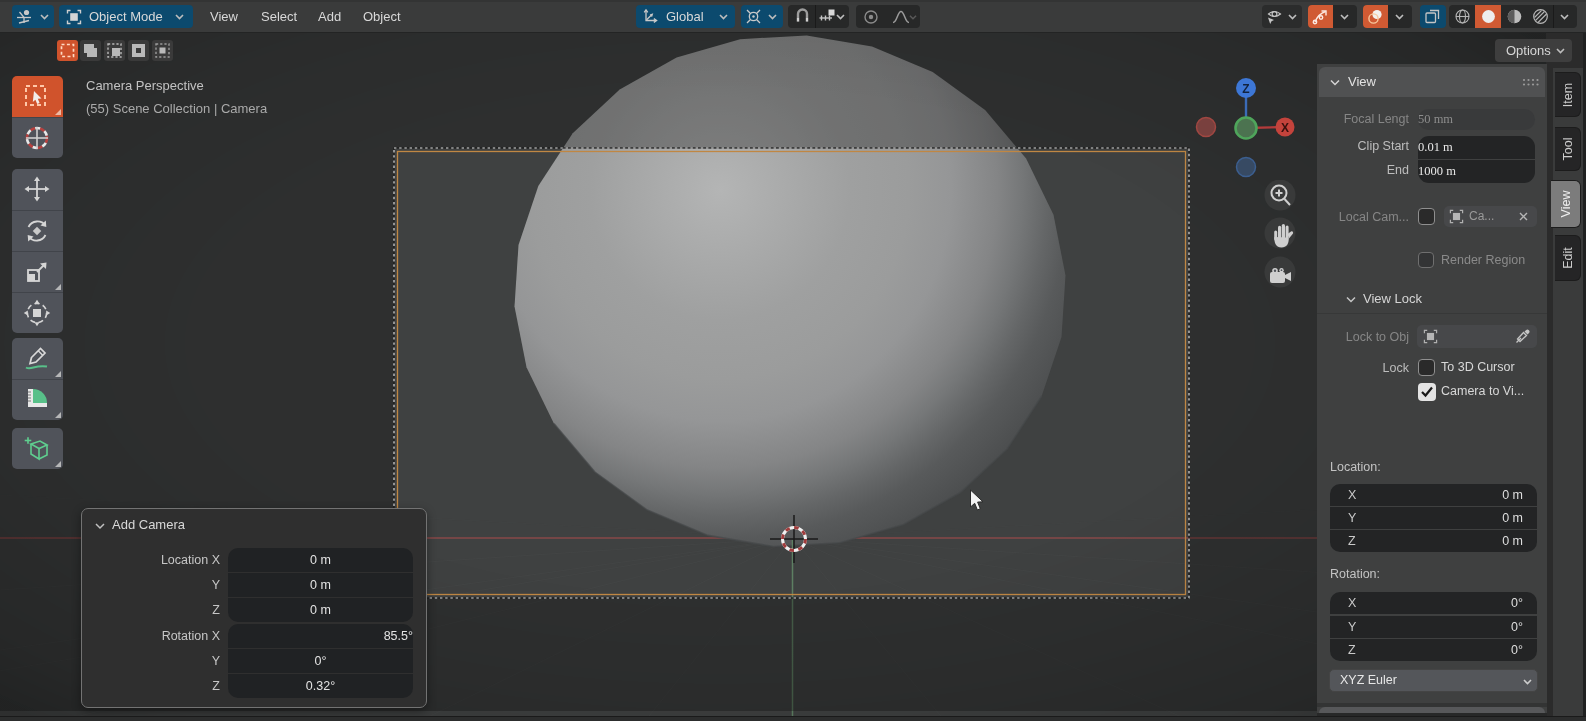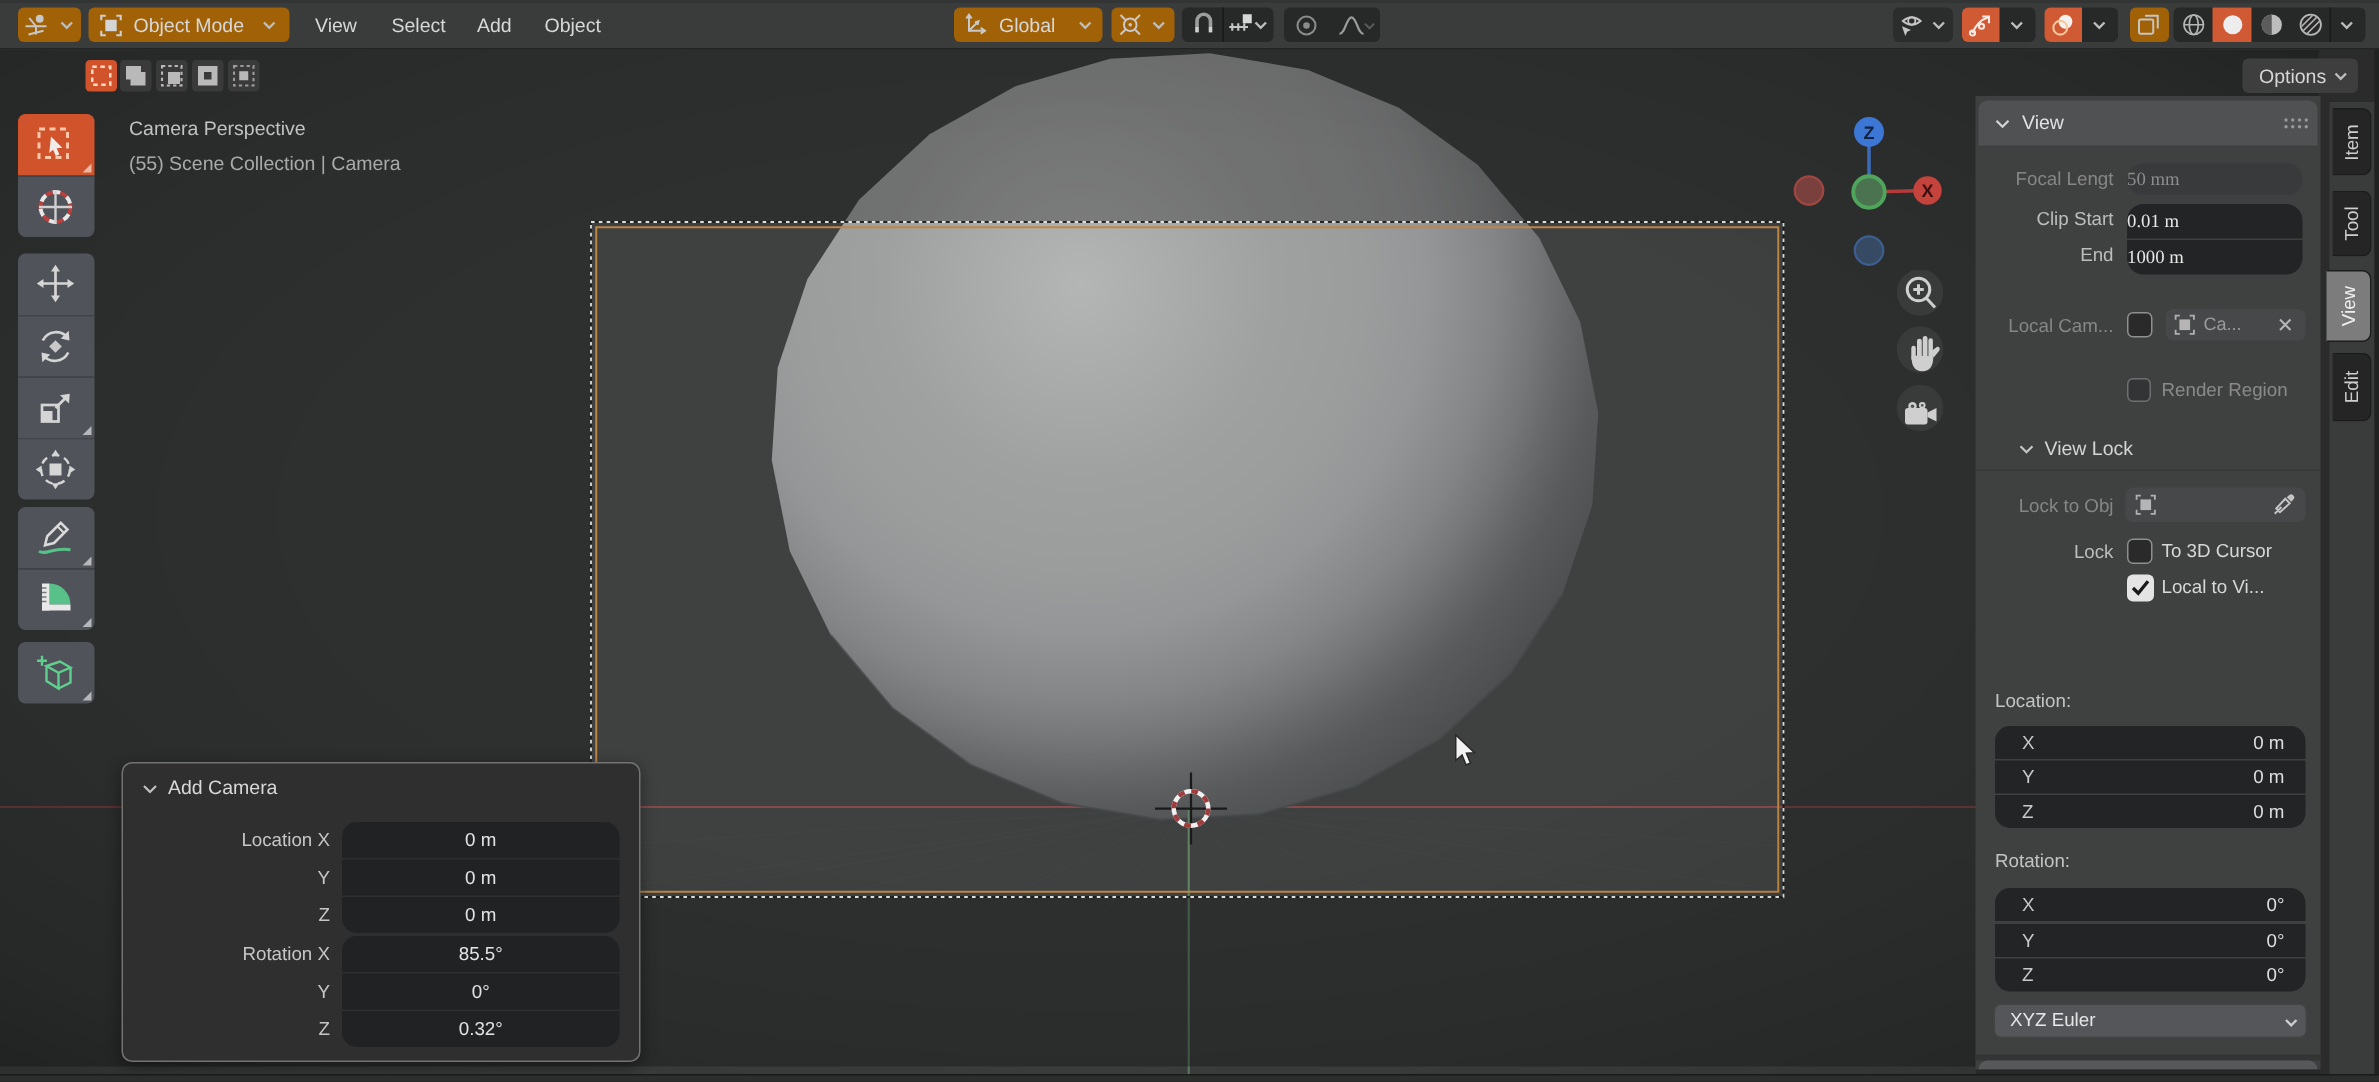--- a/index.html
+++ b/index.html
@@ -1,20 +1,20 @@
 <!DOCTYPE html>
 <html><head>
 <meta charset="utf-8">
 <style>
   * { margin:0; padding:0; box-sizing:border-box; }
   html,body { width:1586px; height:721px; overflow:hidden; background:#1d1d1d;
     font-family:"Liberation Sans", sans-serif; }
   .abs { position:absolute; }
   #stage { position:relative; width:1586px; height:721px; }
-  .btn { background:#a16207; border-radius:4px; }
+  .btn { background:#0c4a6e; border-radius:4px; }
   .hdrtxt { color:#d8d8d8; font-size:13px; }
 </style>
 </head>
 <body>
 <div id="stage">
 
   <div class="abs" id="vp" style="left:0;top:33px;width:1586px;height:683px;background:#3f4141;overflow:hidden;">
 
     <svg class="abs" style="left:0;top:0;" width="1586" height="683" viewBox="0 33 1586 683">
       <g stroke="#464848" stroke-width="1" fill="none" opacity="0.55">
@@ -450,21 +450,21 @@
     </style>
     <div class="aclab" style="top:39px;">Location X</div>
     <div class="aclab" style="top:64px;">Y</div>
     <div class="aclab" style="top:89px;">Z</div>
     <div class="aclab" style="top:115px;">Rotation X</div>
     <div class="aclab" style="top:140px;">Y</div>
     <div class="aclab" style="top:165px;">Z</div>
     <div class="acrow" style="top:39px;border-radius:10px 10px 0 0;">0 m</div>
     <div class="acrow" style="top:64px;">0 m</div>
     <div class="acrow" style="top:89px;border-radius:0 0 10px 10px;">0 m</div>
-    <div class="acrow" style="top:115px;border-radius:10px 10px 0 0;">85.5°</div>
+    <div class="acrow" style="top:115px;border-radius:10px 10px 0 0;text-align:right;">85.5°</div>
     <div class="acrow" style="top:140px;">0°</div>
     <div class="acrow" style="top:165px;border-radius:0 0 10px 10px;">0.32°</div>
   </div>
 
   <div class="abs" style="left:0;top:33px;width:0;height:0;"></div>
   <div class="abs" style="left:1546px;top:33px;width:40px;height:683px;background:#2b2b2b;"></div>
   <div class="abs" style="left:1553px;top:68px;width:30px;height:648px;background:#3a3b3b;"></div>
   <div class="abs" style="left:1583px;top:33px;width:3px;height:683px;background:#202121;"></div>
   <div class="abs" style="left:1317px;top:64px;width:230px;height:652px;background:#3f4040;">
 
@@ -546,21 +546,21 @@
     </div>
 
     <div class="nplab" style="left:0px;top:297px;width:92px;">Lock</div>
     <div class="abs" style="left:101px;top:295px;width:17px;height:17px;border:1.5px solid #8f8f8f;border-radius:4px;background:#2a2a2a;"></div>
     <span class="abs" style="left:124px;top:296px;color:#d8d8d8;font-size:12.5px;">To 3D Cursor</span>
     <div class="abs" style="left:101px;top:319px;width:18px;height:18px;background:#e4e4e4;border-radius:4px;">
       <svg class="abs" style="left:2px;top:3px;" width="14" height="12" viewBox="0 0 14 12">
           <path d="M2 6 L5.5 9.5 L12 1.5" stroke="#1a1a1a" stroke-width="2.2" fill="none"></path>
         </svg>
     </div>
-    <span class="abs" style="left:124px;top:320px;color:#d8d8d8;font-size:12.5px;">Local to Vi...</span>
+    <span class="abs" style="left:124px;top:320px;color:#d8d8d8;font-size:12.5px;">Camera to Vi...</span>
 
     <span class="abs" style="left:13px;top:396px;color:#c3c3c3;font-size:12.5px;">Location:</span>
     <style>
       .vecrow { position:absolute; left:13px; width:207px; height:22px; background:#232425; color:#dedede; font-size:12.5px; line-height:22px; }
       .vecrow .vx { position:absolute; left:18px; color:#c9c9c9; }
       .vecrow .vv { position:absolute; right:14px; }
     </style>
     <div class="vecrow" style="top:420px;border-radius:10px 10px 0 0;">
         <span class="vx">X</span>
         <span class="vv">0 m</span>

